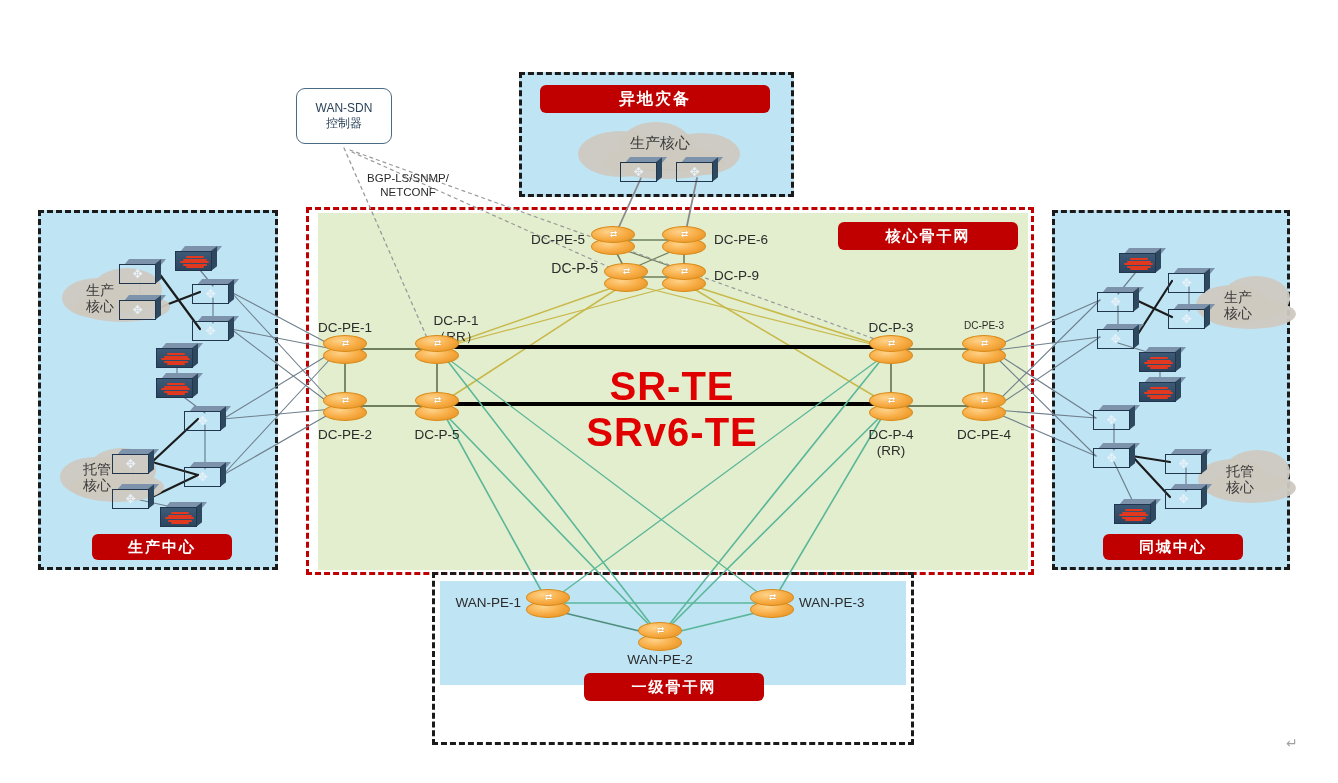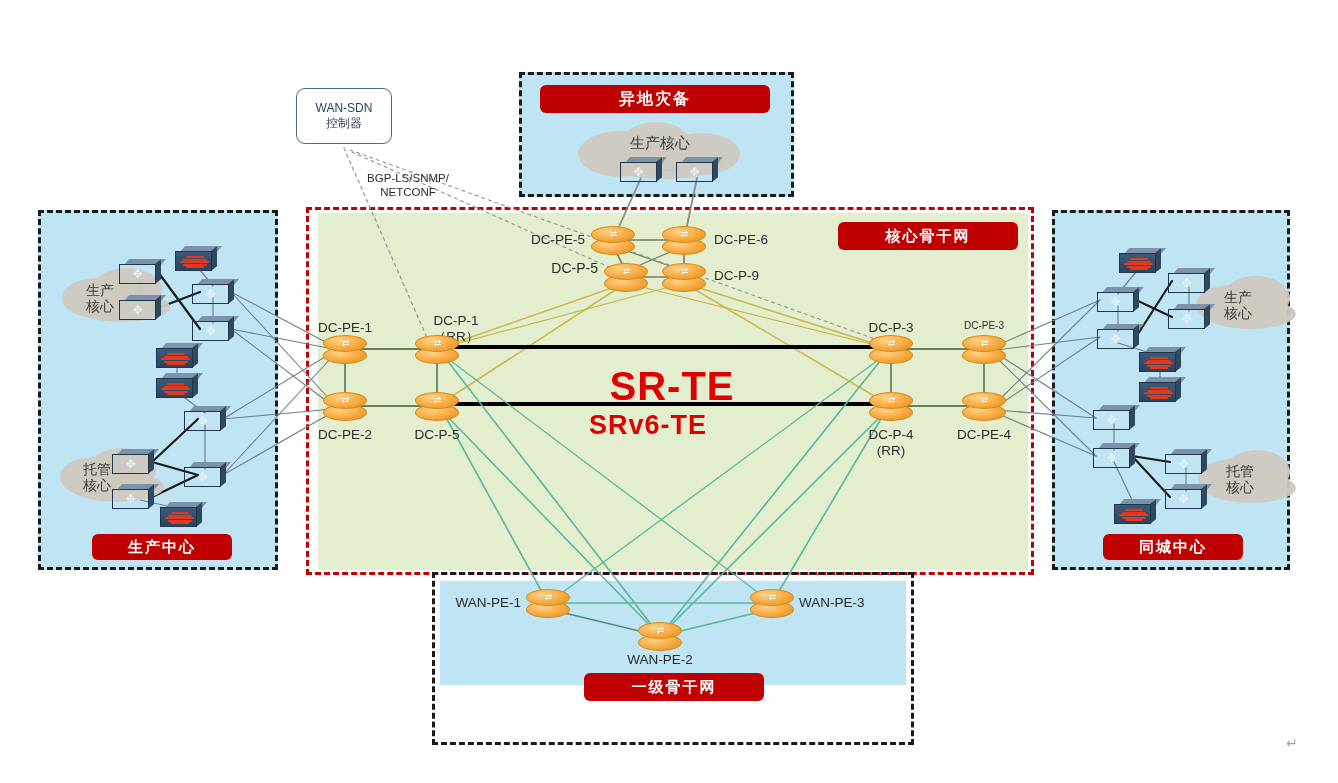--- a/index.html
+++ b/index.html
@@ -202,21 +202,21 @@
   <div class="lbl c" style="left:408px;top:172px;font-size:11.5px;">BGP-LS/SNMP/</div>
   <div class="lbl c" style="left:408px;top:186px;font-size:11.5px;">NETCONF</div>
 
   <div class="badge" style="left:540px;top:85px;width:230px;height:28px;font-size:16px;">异地灾备</div>
   <div class="badge" style="left:838px;top:222px;width:180px;height:28px;font-size:15px;">核心骨干网</div>
   <div class="badge" style="left:92px;top:534px;width:140px;height:26px;font-size:15px;">生产中心</div>
   <div class="badge" style="left:1103px;top:534px;width:140px;height:26px;font-size:15px;">同城中心</div>
   <div class="badge" style="left:584px;top:673px;width:180px;height:28px;font-size:15px;">一级骨干网</div>
 
   <div class="srte" style="left:672px;top:364px;font-size:40px;">SR-TE</div>
-  <div class="srte" style="left:648px;top:410px;font-size:27px;">SRv6-TE</div>
+  <div class="srte" style="left:672px;top:410px;font-size:40px;">SRv6-TE</div>
 
   <div>
     <div class="cloud" style="left:578px;top:131px;width:86px;height:46px;"></div>
     <div class="cloud" style="left:620px;top:122px;width:72px;height:48px;"></div>
     <div class="cloud" style="left:662px;top:133px;width:78px;height:42px;"></div>
     <div class="cloud" style="left:605px;top:145px;width:120px;height:34px;"></div>
     <div class="cloudtxt" style="left:660px;top:143px;font-size:15px;">生产核心</div>
   </div>
 
   <div>

